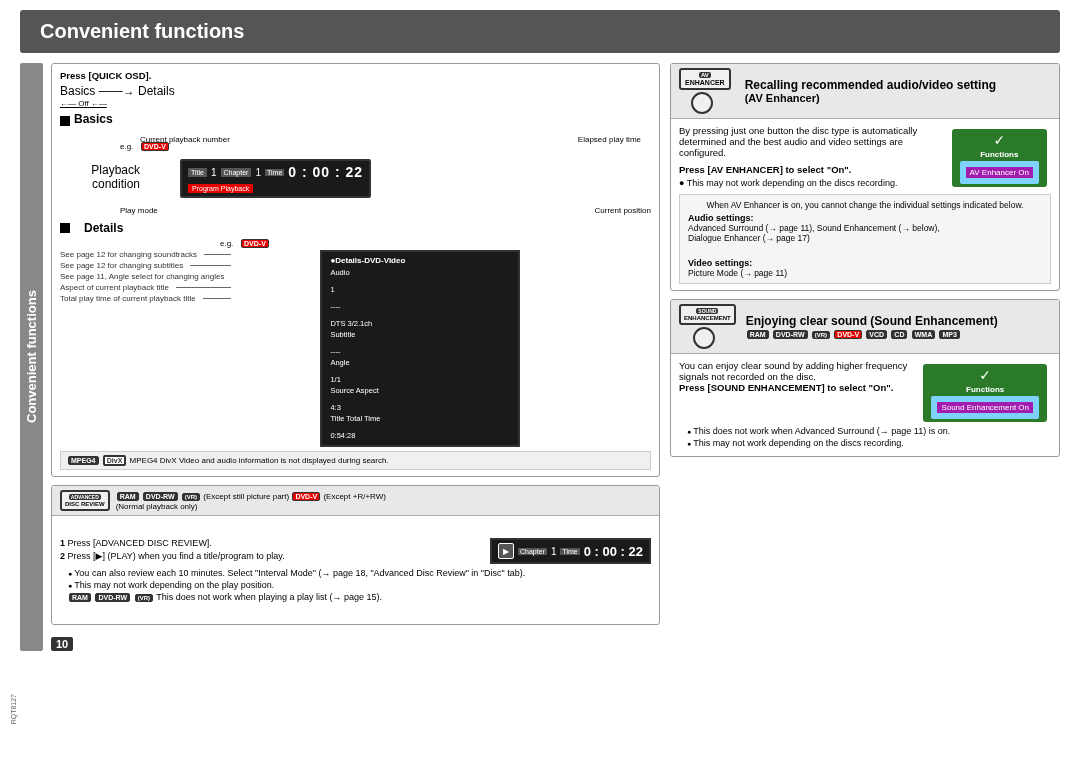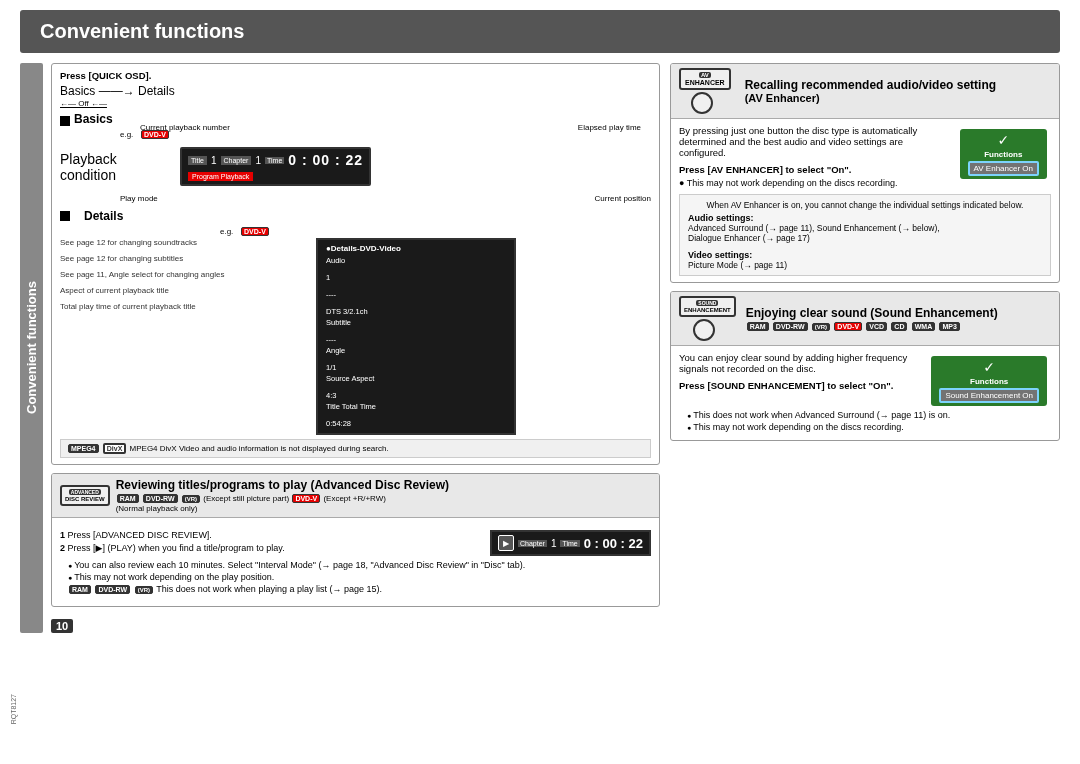--- a/index.html
+++ b/index.html
@@ -233,22 +233,22 @@
     .functions-badge .func-icon {
       font-size: 14px;
       margin-bottom: 2px;
     }
     .functions-badge .func-label {
       font-size: 8px;
       font-weight: bold;
     }
     .functions-badge .func-result {
       font-size: 8px;
-      background: #737373;
-      border: 2px solid #7dd3fc;
+      background: #a21caf;
+      border: 6px solid #7dd3fc;
       padding: 1px 4px;
       margin-top: 2px;
       border-radius: 2px;
     }
     
     .av-settings-box {
       background: #f5f5f5;
       border: 1px solid #ccc;
       padding: 5px 8px;
       font-size: 8.5px;
@@ -350,37 +350,36 @@
       height: 16px;
       border: 1px solid #fff;
       border-radius: 2px;
       background: #555;
       text-align: center;
       line-height: 16px;
       font-size: 8px;
       color: #fff;
     }
     .adv-body {
-      padding: 12px 8px;
+      padding: 22px 8px;
       font-size: 9px;
     }
     .details-label-col {
       font-size: 8px;
       color: #333;
       display: flex;
       flex-direction: column;
       gap: 1px;
       min-width: 170px;
     }
     .det-label-row {
       display: flex;
-      align-items: flex-start;
+      align-items: center;
       gap: 4px;
       margin-bottom: 1px;
-      flex-direction: column;
     }
     .horiz-line {
       flex: 1;
       border-bottom: 1px solid #666;
       margin: 0 3px;
     }
     .float-right-badge {
       float: right;
       margin-left: 8px;
     }
@@ -399,34 +398,34 @@
     <div style="flex:1; display:flex; gap:10px;">
 
       <div class="left-col">
 
         <div class="section-box">
           <div class="section-body">
             <div style="font-weight:bold; margin-bottom:3px;">Press [QUICK OSD].</div>
             <div style="font-size:12px; margin-bottom:1px;">Basics ——→ Details</div>
             <div style="font-size:8px; margin-bottom:4px;text-decoration:underline;">←— Off ←—</div>
 
-            <div style="display:flex; align-items:flex-end; gap:4px; margin-bottom:4px;">
+            <div style="display:flex; align-items:flex-end; gap:4px; margin-bottom:16px;">
               <div class="black-square"></div>
               <span style="font-weight:bold; font-size:12px;">Basics</span>
             </div>
 
             <div style="margin-bottom:6px; position:relative;">
               <div style="font-size:8px; margin-left:60px; margin-bottom:2px;">
                 <span>e.g.</span>
                 &nbsp;
                 <span class="badge badge-dvdrw" style="background:#e60000;color:#fff;">DVD-V</span>
               </div>
 
               <div style="display:flex; align-items:flex-end; gap:0; position:relative; margin-left:60px;">
-                <div style="font-size:14px; position:absolute; left:-60px; top:10px; text-align:left; max-width:80px;">Playback condition</div>
+                <div style="font-size:12px; position:absolute; left:-60px; top:10px; text-align:right; max-width:80px;">Playback condition</div>
 
                 <div style="position:absolute; left:20px; top:-18px; font-size:8px;">Current playback number</div>
                 <div style="position:absolute; right:10px; top:-18px; font-size:8px;">Elapsed play time</div>
 
                 <div class="osd-screen">
                   <div class="osd-row">
                     <span class="title-label">Title</span>
                     <span style="font-size:10px;">1</span>
                     <span class="chapter-label">Chapter</span>
                     <span style="font-size:10px;">1</span>
@@ -517,21 +516,20 @@
           </div>
         </div>
 
         <div class="section-box">
           <div class="adv-header-bar">
             <div class="adv-icon">
               <span class="top-label">ADVANCED</span>
               <span style="font-size:6px; font-weight:bold;">DISC REVIEW</span>
             </div>
             <div>
-              <div style="font-size:12px; font-weight:bold;">Reviewing titles/programs to play (Advanced Disc Review)</div>
               <div style="font-size:8px; margin-top:2px;">
                 <span class="badge badge-ram">RAM</span>
                 <span class="badge badge-dvdrw">DVD-RW</span>
                 <span class="badge badge-vr">(VR)</span>
                 <span style="font-size:8px;">(Except still picture part)</span>
                 <span class="badge badge-dvdv">DVD-V</span>
                 <span style="font-size:8px;">(Except +R/+RW)</span>
               </div>
               <div style="font-size:8px; margin-top:1px;">(Normal playback only)</div>
             </div>
@@ -606,21 +604,21 @@
             </div>
 
             <p style="margin-bottom:6px;">By pressing just one button the disc type is automatically determined and the best audio and video settings are configured.</p>
             <p style="font-weight:bold; margin-bottom:3px;">Press [AV ENHANCER] to select "On".</p>
             <p style="font-size:9px;">● This may not work depending on the discs recording.</p>
 
             <div class="av-settings-box" style="clear:both; margin-top:6px;">
               <p style="font-size:8.5px; margin-bottom:3px;text-align:center;">When AV Enhancer is on, you cannot change the individual settings indicated below.</p>
               <p style="font-weight:bold; font-size:9px;">Audio settings:</p>
               <p style="font-size:8.5px;">Advanced Surround (→ page 11), Sound Enhancement (→ below),</p>
-              <p style="font-size:8.5px; margin-bottom:7px;">Dialogue Enhancer (→ page 17)</p>
+              <p style="font-size:8.5px; margin-bottom:15px;">Dialogue Enhancer (→ page 17)</p>
               <p style="font-weight:bold; font-size:9px;">Video settings:</p>
               <p style="font-size:8.5px;">Picture Mode (→ page 11)</p>
             </div>
           </div>
         </div>
 
         <div class="section-box">
           <div class="section-header">
             <div style="display:flex; align-items:center; gap:6px; flex:1;">
               <div style="display:flex; flex-direction:column; align-items:center; margin-right:4px;">
@@ -646,21 +644,21 @@
             </div>
           </div>
           <div class="section-body">
 
             <div class="functions-badge float-right-badge">
               <span class="func-icon">✓</span>
               <span class="func-label">Functions</span>
               <span class="func-result">Sound Enhancement  On</span>
             </div>
 
-            <p style="margin-bottom:6px;">You can enjoy clear sound by adding higher frequency signals not recorded on the disc.</p>
+            <p style="">You can enjoy clear sound by adding higher frequency signals not recorded on the disc.</p>
             <p style="font-weight:bold; margin-bottom:4px;">Press [SOUND ENHANCEMENT] to select "On".</p>
 
             <div style="clear:both;">
               <div class="bullet-point">This does not work when Advanced Surround (→ page 11) is on.</div>
               <div class="bullet-point">This may not work depending on the discs recording.</div>
             </div>
           </div>
         </div>
 
       </div>

